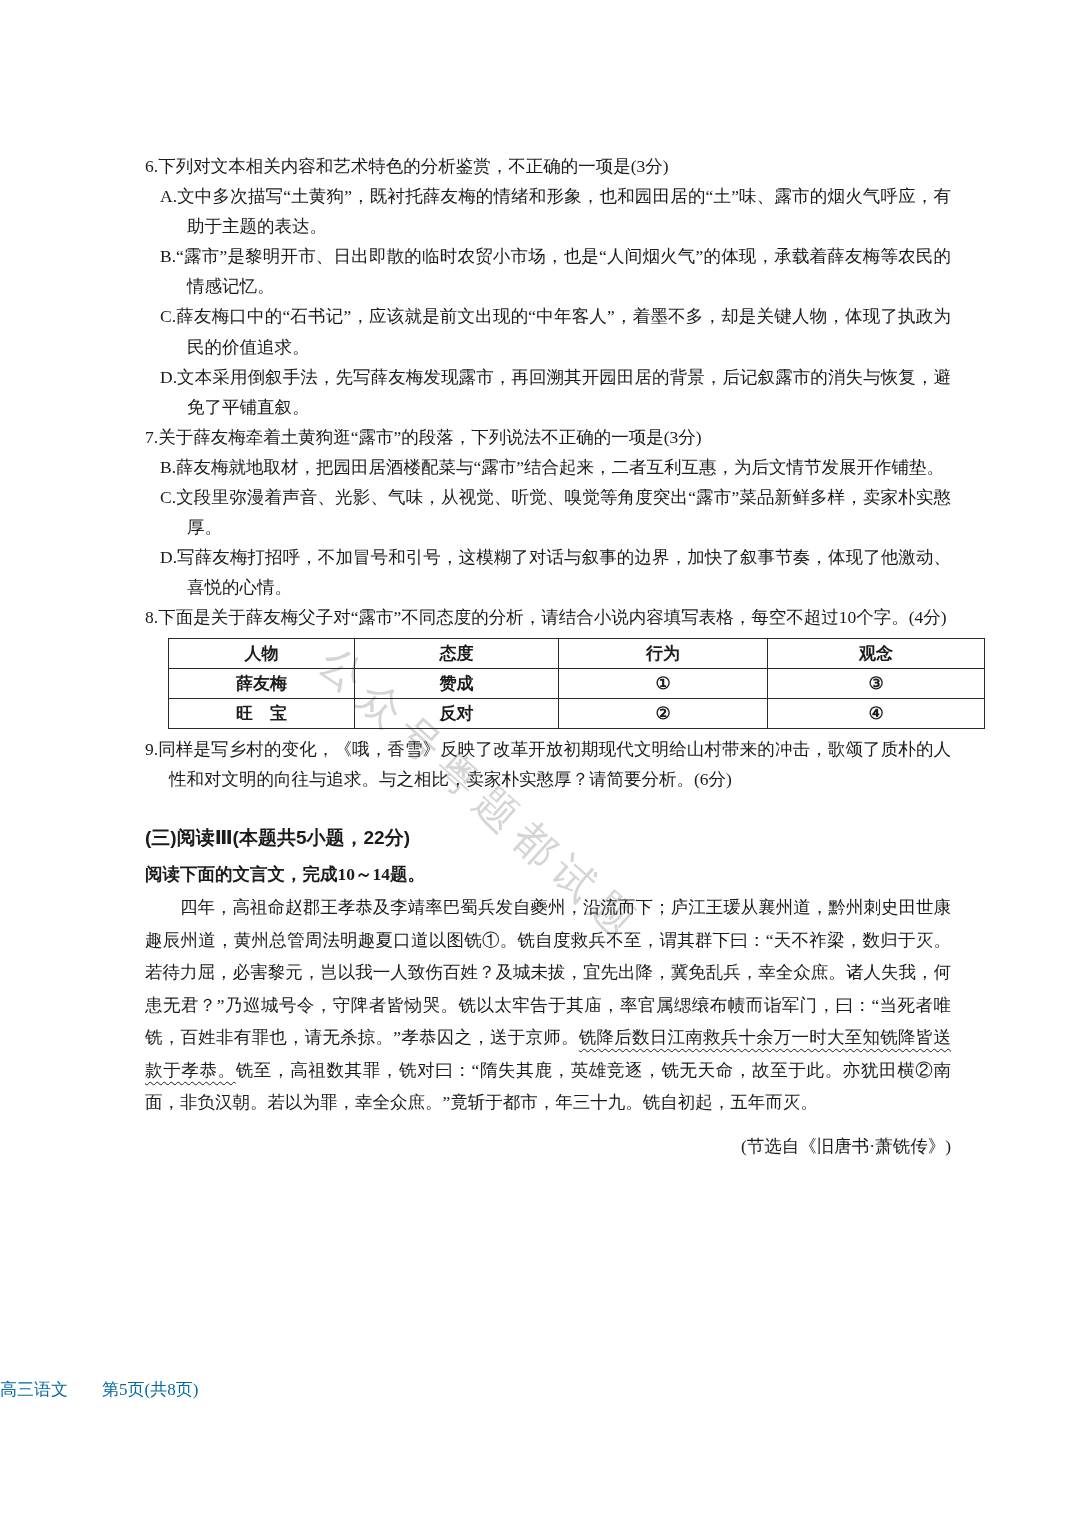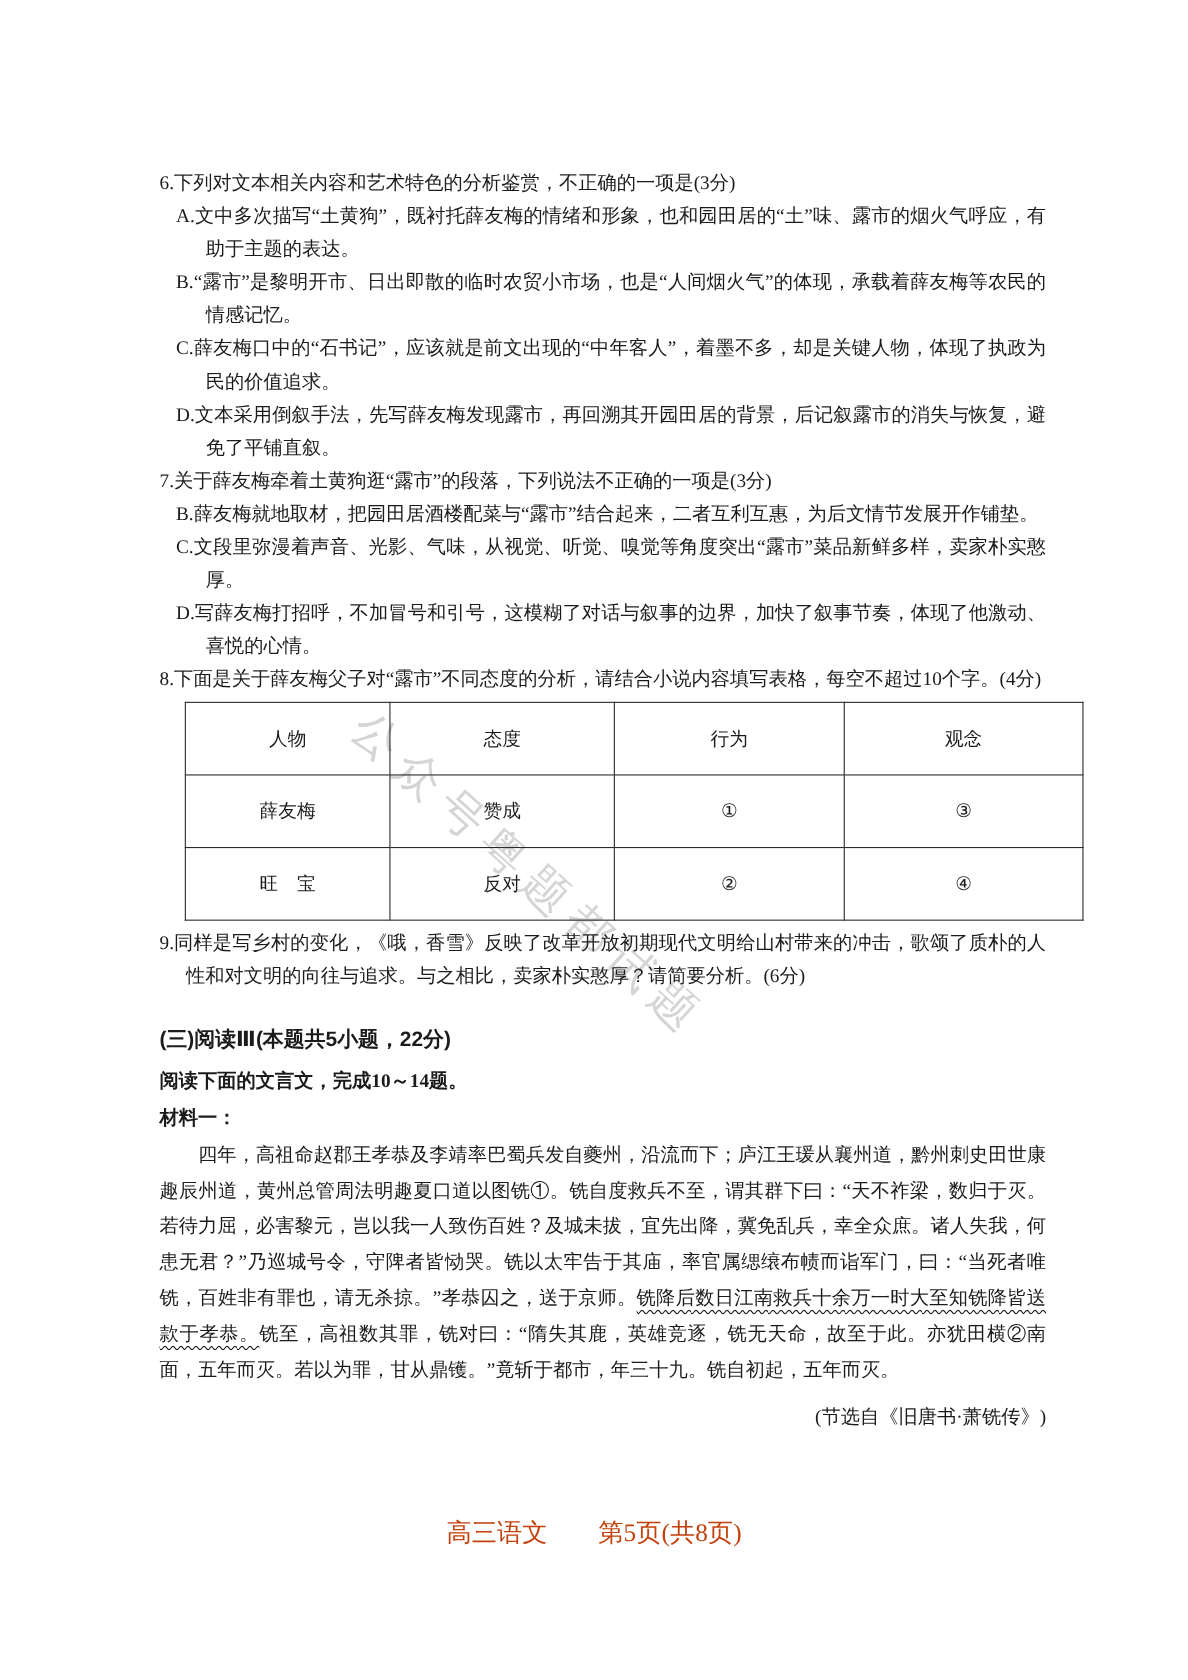--- a/index.html
+++ b/index.html
@@ -53,22 +53,22 @@
     border-collapse: collapse;
     width: 780px;
     margin: 5px 0 5px 23px;
     text-align: center;
     font-size: 17px;
     table-layout: fixed;
   }
   .fill-table th, .fill-table td {
     border: 1.6px solid #2a2a2a;
     height: 27px;
-    padding: 18px 4px;
-    font-weight: normal;
+    padding: 0 4px;
+    font-weight: bold;
   }
   .col-renwu { width: 177px; }
   .col-taidu { width: 195px; }
   .col-xingwei { width: 200px; }
   .col-guannian { width: 208px; }
   .part3 { margin-top: 28px; }
   .section-heading {
     font-family: "Liberation Sans", "DejaVu Sans", sans-serif;
     font-weight: bold;
     font-size: 19px;
@@ -98,23 +98,22 @@
   }
   .attribution {
     text-align: right;
     margin-top: 12px;
   }
   .page-footer {
     position: absolute;
     left: 0;
     top: 1378px;
     width: 100%;
-    text-align: center;
-    font-size: 23px;
-    color: #c2410c;
+    font-size: 17px;
+    color: #0369a1;
     z-index: 1;
   }
 </style>
 </head>
 <body>
 
 <div class="page">
 
   <div class="watermark">公众号粤题都试题</div>
 
@@ -161,22 +160,21 @@
         </table>
     </section>
 
     <section>
       <p class="stem"><span>9.</span><span>同样是写乡村的变化，《哦，香雪》反映了改革开放初期现代文明给山村带来的冲击，歌颂了质朴的人性和对文明的向往与追求。与之相比，卖家朴实憨厚？请简要分析。(6分)</span></p>
     </section>
 
     <section class="part3">
       <p class="section-heading">(三)阅读Ⅲ(本题共5小题，22分)</p>
       <p class="intro">阅读下面的文言文，完成10～14题。</p>
-      <p class="material-label">材料一：</p>
-      <p class="passage"><span>四年，高祖命赵郡王孝恭及李靖率巴蜀兵发自夔州，沿流而下；庐江王瑗从襄州道，黔州刺史田世康趣辰州道，黄州总管周法明趣夏口道以图铣①。铣自度救兵不至，谓其群下曰：“天不祚梁，数归于灭。若待力屈，必害黎元，岂以我一人致伤百姓？及城未拔，宜先出降，冀免乱兵，幸全众庶。诸人失我，何患无君？”乃巡城号令，守陴者皆恸哭。铣以太牢告于其庙，率官属缌缞布帻而诣军门，曰：“当死者唯铣，百姓非有罪也，请无杀掠。”孝恭囚之，送于京师。</span><span class="wavy">铣降后数日江南救兵十余万一时大至知铣降皆送款于孝恭。</span><span>铣至，高祖数其罪，铣对曰：“隋失其鹿，英雄竞逐，铣无天命，故至于此。亦犹田横②南面，五年而灭。若以为罪，甘从鼎镬。”竟斩于都市，年三十九。铣自初起，五年而灭。</span></p>
+      <p class="passage"><span>四年，高祖命赵郡王孝恭及李靖率巴蜀兵发自夔州，沿流而下；庐江王瑗从襄州道，黔州刺史田世康趣辰州道，黄州总管周法明趣夏口道以图铣①。铣自度救兵不至，谓其群下曰：“天不祚梁，数归于灭。若待力屈，必害黎元，岂以我一人致伤百姓？及城未拔，宜先出降，冀免乱兵，幸全众庶。诸人失我，何患无君？”乃巡城号令，守陴者皆恸哭。铣以太牢告于其庙，率官属缌缞布帻而诣军门，曰：“当死者唯铣，百姓非有罪也，请无杀掠。”孝恭囚之，送于京师。</span><span class="wavy">铣降后数日江南救兵十余万一时大至知铣降皆送款于孝恭。</span><span>铣至，高祖数其罪，铣对曰：“隋失其鹿，英雄竞逐，铣无天命，故至于此。亦犹田横②南面，非负汉朝。若以为罪，幸全众庶。”竟斩于都市，年三十九。铣自初起，五年而灭。</span></p>
       <p class="attribution">(节选自《旧唐书·萧铣传》)</p>
     </section>
 
   </main>
 
   <footer class="page-footer">高三语文　　第5页(共8页)</footer>
 
 </div>
 
 </body></html>

